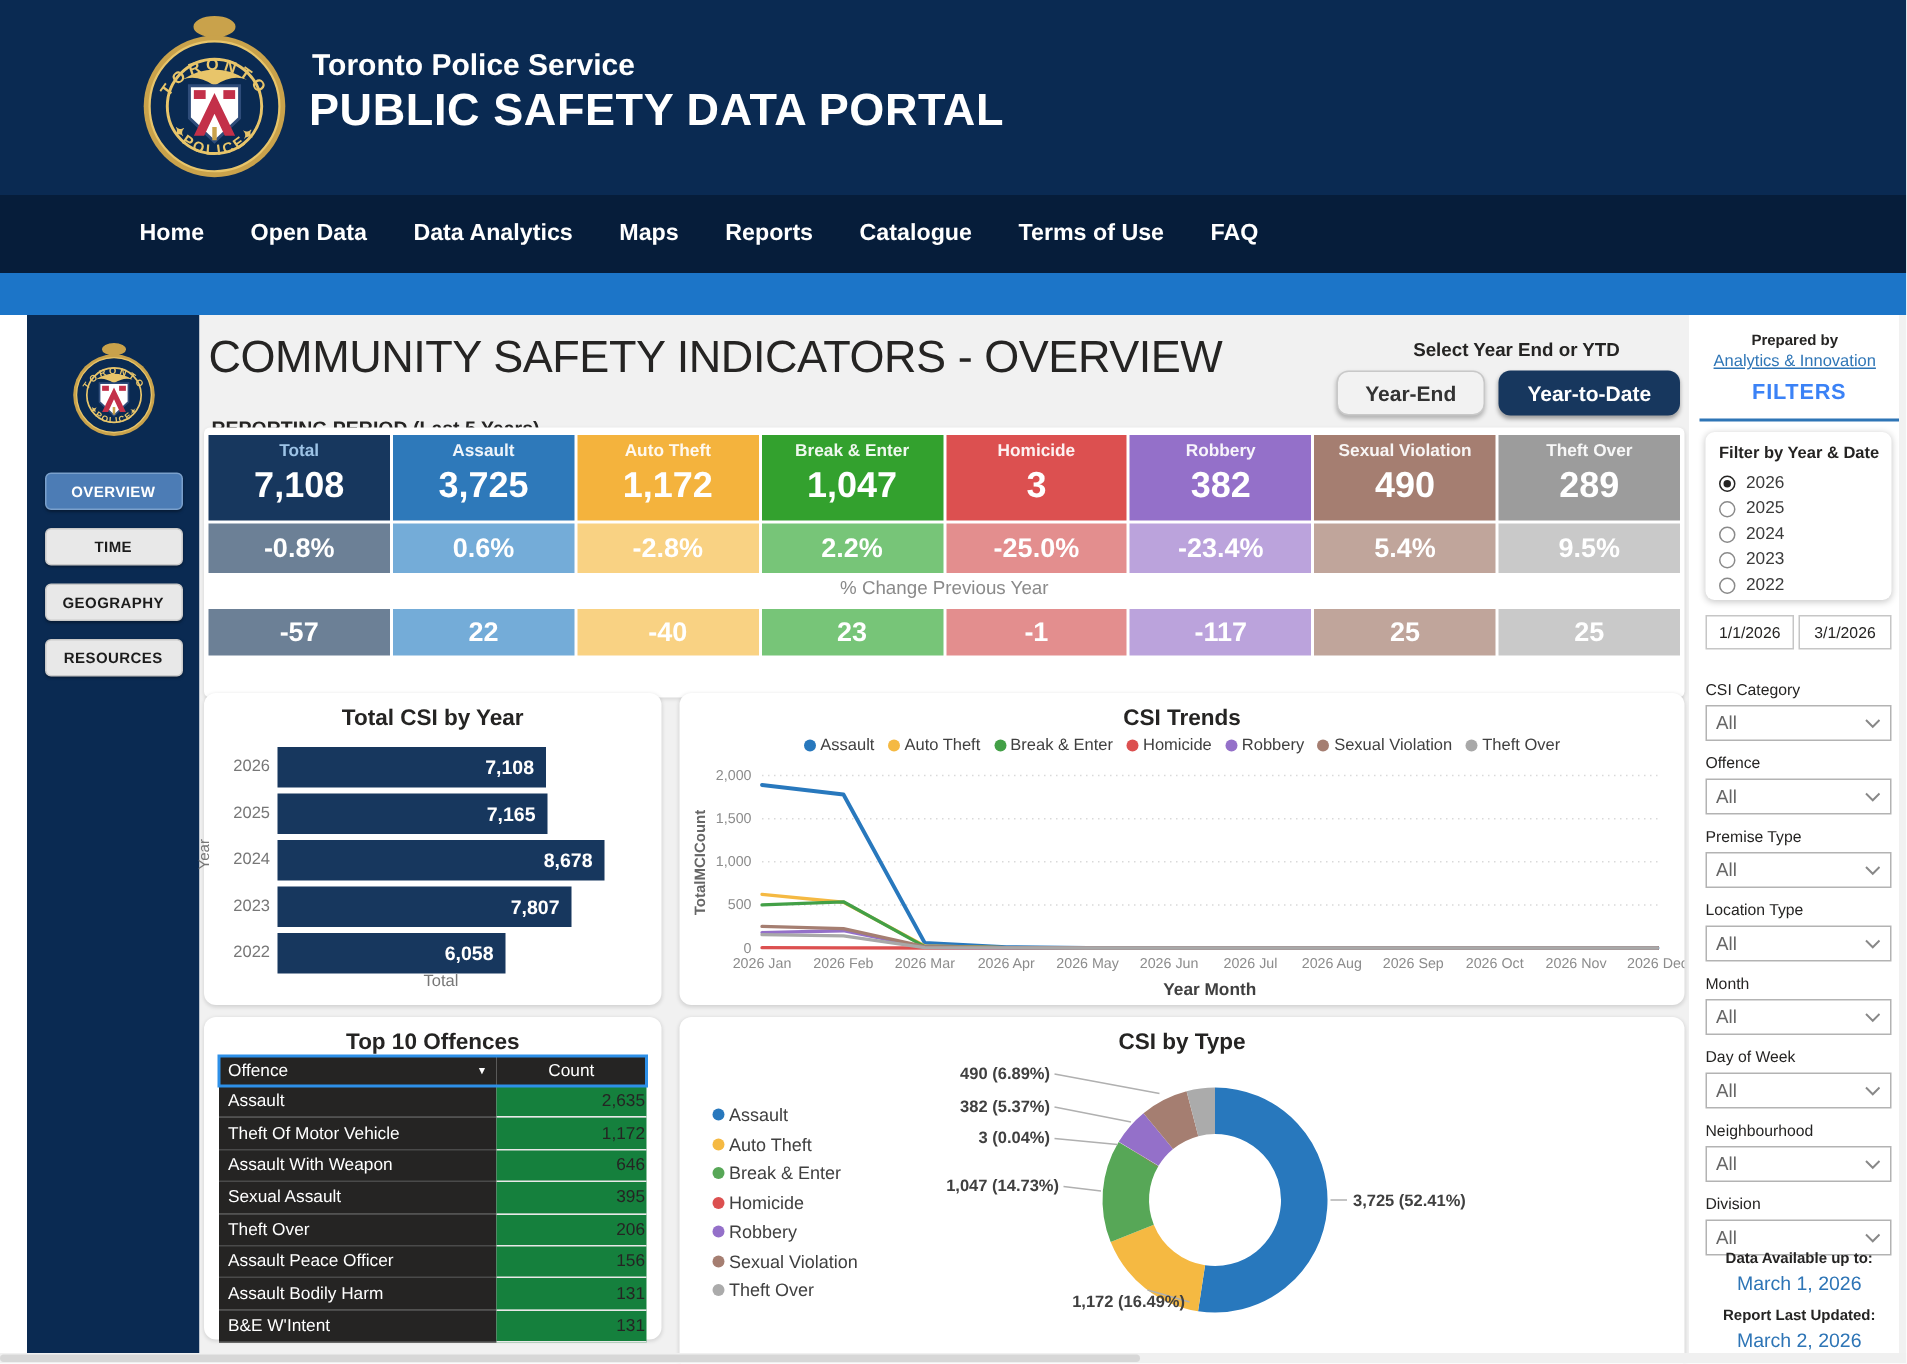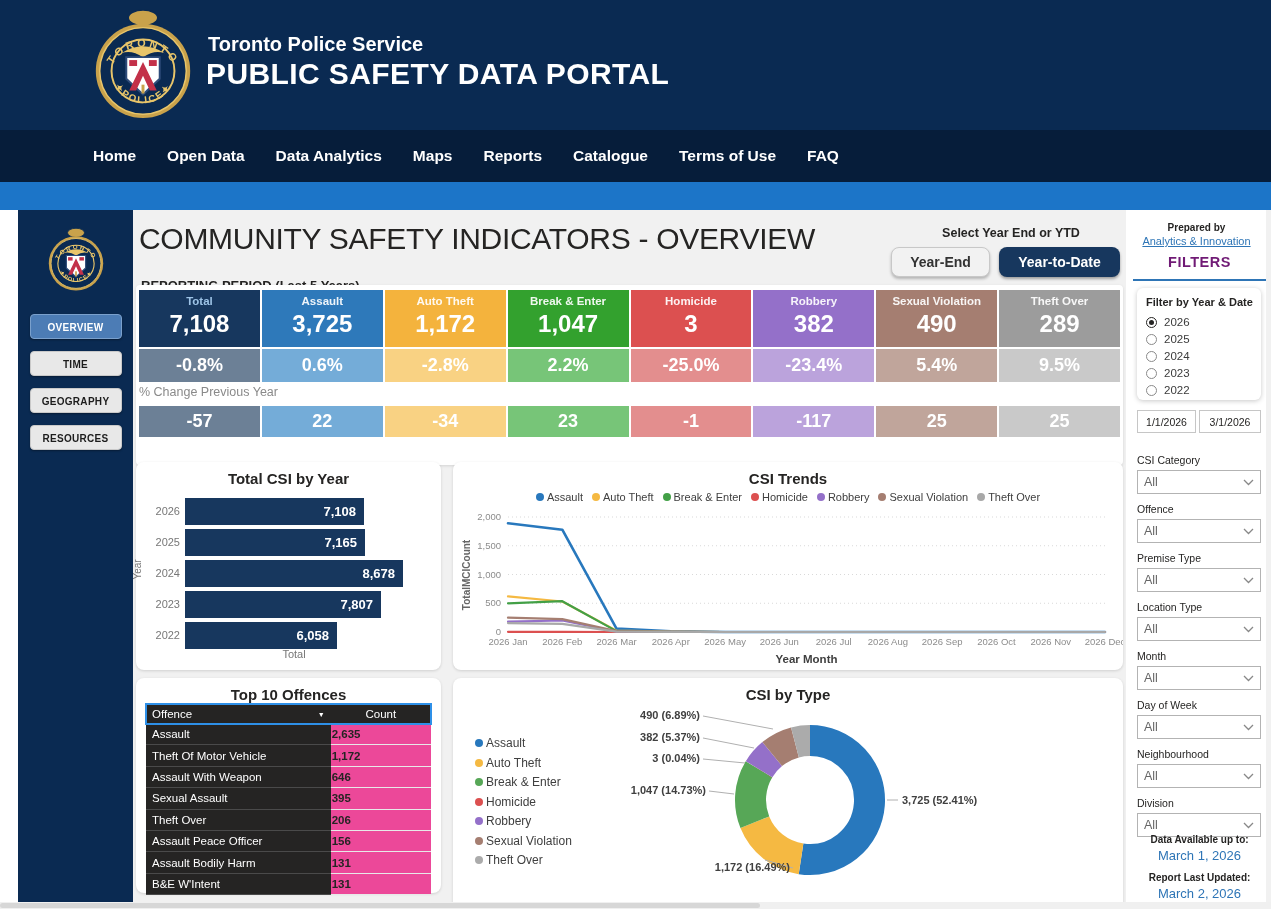--- a/index.html
+++ b/index.html
@@ -44,21 +44,21 @@
   .kpi-panel{position:absolute;left:3px;top:75px;width:987px;height:180px;background:#fff;border-radius:4px;
              box-shadow:0 1px 3px rgba(0,0,0,.12);}
   .kpi-row{position:absolute;left:3px;right:3px;display:grid;grid-template-columns:repeat(8,1fr);gap:2px;}
   .kpi-row.r1{top:5px;height:57px;}
   .kpi-row.r2{top:64px;height:33px;}
   .kpi-row.r3{top:121px;height:31px;}
   .kpi-head{display:flex;flex-direction:column;align-items:center;justify-content:flex-start;}
   .kpi-head .nm{font-size:11.5px;font-weight:700;color:rgba(255,255,255,.92);margin-top:5px;}
   .kpi-head .vl{font-size:24px;font-weight:700;color:#fff;margin-top:3px;}
   .kpi-cell{display:flex;align-items:center;justify-content:center;color:#fff;font-size:18px;font-weight:600;}
-  .kpi-cap{position:absolute;left:3px;right:3px;color:#8a8a8a;font-size:12.5px;}
+  .kpi-cap{position:absolute;left:3px;right:3px;text-align:center;color:#8a8a8a;font-size:12.5px;}
   .kpi-cap.c1{top:100px;} .kpi-cap.c2{top:155px;}
 
   
   .card{position:absolute;background:#fff;border-radius:8px;box-shadow:0 1px 3px rgba(0,0,0,.14);}
   .card-title{position:absolute;left:0;right:0;top:8px;text-align:center;font-size:15px;font-weight:600;color:#252423;}
 
   
   .bar-card{left:3px;top:252px;width:305px;height:208px;}
   .bar-row{position:absolute;left:0;height:27px;}
   .bar-ylab{position:absolute;left:8px;width:36px;text-align:right;font-size:11px;color:#777;line-height:27px;}
@@ -76,34 +76,34 @@
 
   
   .table-card{left:3px;top:468px;width:305px;height:215px;}
   .tbl{position:absolute;left:10px;top:26px;width:285px;border-collapse:collapse;}
   .tbl-hdr{background:#252423;outline:2px solid #2E90E8;outline-offset:-1px;}
   .tbl-hdr .h1{color:#fff;font-size:11.5px;text-align:left;padding:4px 2px 4px 6px;width:182px;font-weight:400;position:relative;}
   .tbl-hdr .h2{color:#fff;font-size:11.5px;text-align:center;padding:4px 0;width:103px;font-weight:400;}
   .sort-caret{position:absolute;right:6px;top:7px;font-size:7px;color:#fff;}
   .tbl td{height:18.4px;}
   .td-off{background:#252423;color:#fff;font-size:11.5px;padding-left:6px;border-bottom:1px solid #4a4a4a;}
-  .td-cnt{background:#ec4899;color:#252423;font-size:11.5px;text-align:left;border-bottom:1px solid #e8e8e8;font-weight:bold;}
+  .td-cnt{background:#15803d;color:#252423;font-size:11.5px;text-align:right;border-bottom:1px solid #e8e8e8;}
 
   
   .donut-card{left:320px;top:468px;width:670px;height:273px;}
   .donut-legend{position:absolute;left:22px;top:58px;display:flex;flex-direction:column;gap:5.5px;}
   .donut-legend .legend-item{font-size:12px;}
 
   
   .filters{position:absolute;left:1133px;top:210px;width:133px;height:692px;background:#fff;}
   .prepared-by{position:absolute;left:0;right:6px;top:12px;text-align:center;font-size:10px;font-weight:700;color:#252423;}
   .prepared-link{position:absolute;left:0;right:6px;top:25px;text-align:center;font-size:11px;color:#2E75B6;
                  text-decoration:underline;cursor:pointer;}
   .filters-heading{position:absolute;left:0;top:44px;width:133px;text-align:center;font-size:14.5px;font-weight:600;
-                   color:#701a75;letter-spacing:.5px;padding-bottom:9px;border-bottom:2px solid #2E75B6;}
+                   color:#3b82f6;letter-spacing:.5px;padding-bottom:9px;border-bottom:2px solid #2E75B6;}
   .year-card{position:absolute;left:4px;top:78px;width:124px;height:112px;background:#fff;border-radius:6px;
              box-shadow:0 1px 5px rgba(0,0,0,.22);box-sizing:border-box;padding:8px 0 0 9px;}
   .year-card .yc-label{font-size:11px;font-weight:600;color:#252423;margin-bottom:8px;}
   .radio-row{display:flex;align-items:center;gap:7px;margin-bottom:5px;cursor:pointer;}
   .radio{width:11px;height:11px;border-radius:50%;border:1px solid #8a8a8a;box-sizing:border-box;position:relative;background:#fff;}
   .radio.checked{border:1px solid #252423;}
   .radio.checked::after{content:"";position:absolute;left:2px;top:2px;width:5px;height:5px;border-radius:50%;background:#252423;}
   .radio-label{font-size:11.5px;color:#3b3b3b;}
   .date-box{position:absolute;top:200px;height:23px;border:1px solid #C6C6C6;background:#fff;font-size:10.5px;
             color:#252423;text-align:center;line-height:23px;box-sizing:border-box;}
@@ -241,21 +241,21 @@
           <div class="kpi-cell" style="background: rgb(119, 197, 120);">2.2%</div>
           <div class="kpi-cell" style="background: rgb(227, 142, 142);">-25.0%</div>
           <div class="kpi-cell" style="background: rgb(187, 163, 220);">-23.4%</div>
           <div class="kpi-cell" style="background: rgb(192, 165, 155);">5.4%</div>
           <div class="kpi-cell" style="background: rgb(201, 201, 201);">9.5%</div>
         </div>
       <div class="kpi-cap c1">% Change Previous Year</div>
       <div class="kpi-row r3" id="kpi-r3">
           <div class="kpi-cell" style="background: rgb(108, 128, 150);">-57</div>
           <div class="kpi-cell" style="background: rgb(116, 172, 216);">22</div>
-          <div class="kpi-cell" style="background: rgb(249, 210, 131);">-34</div>
+          <div class="kpi-cell" style="background: rgb(249, 210, 131);">-40</div>
           <div class="kpi-cell" style="background: rgb(119, 197, 120);">23</div>
           <div class="kpi-cell" style="background: rgb(227, 142, 142);">-1</div>
           <div class="kpi-cell" style="background: rgb(187, 163, 220);">-117</div>
           <div class="kpi-cell" style="background: rgb(192, 165, 155);">25</div>
           <div class="kpi-cell" style="background: rgb(201, 201, 201);">25</div>
         </div>
     </div>
 
     <div class="card bar-card">
       <div class="card-title">Total CSI by Year</div>

